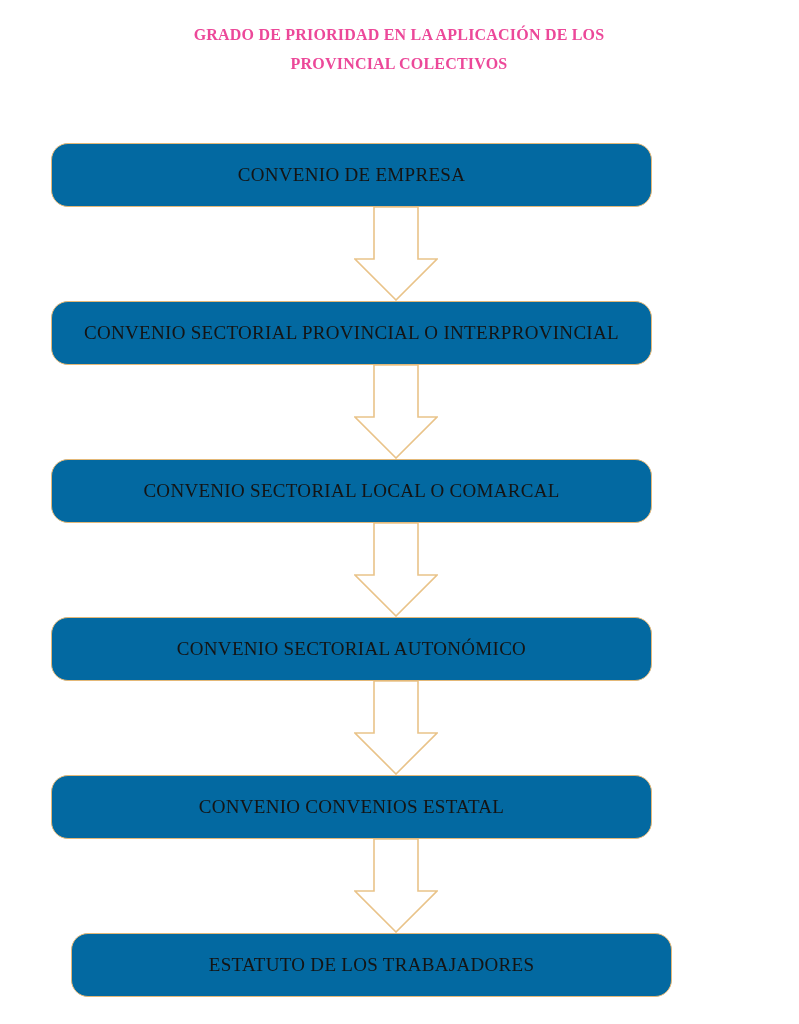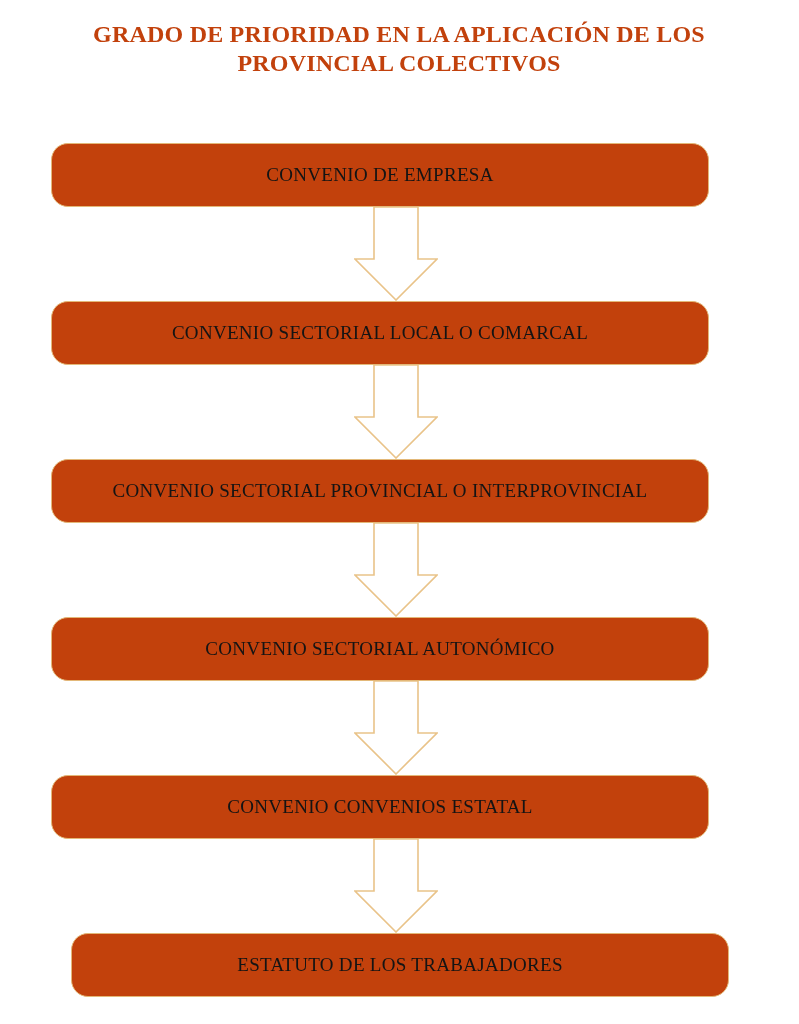--- a/index.html
+++ b/index.html
@@ -25,24 +25,24 @@
 
   
   .title {
     position: absolute;
     left: 0;
     top: 20px;
     width: 798px;
     text-align: center;
     font-family: "Liberation Serif", "DejaVu Serif", serif;
     font-weight: bold;
-    font-size: 24px;
+    font-size: 16px;
     line-height: 29px;
     letter-spacing: 0.2px;
-    color: #c2410c;
+    color: #ec4899;
   }
   .title-line { display: block; white-space: nowrap; }
 
   
   .flow {
     position: absolute;
     left: 0;
     top: 143px;
     width: 799px;
   }
@@ -51,26 +51,26 @@
     width: 799px;
     height: 158px;
   }
   .row:last-child { height: 64px; margin-left: 20px; }
 
   
   .node {
     position: absolute;
     left: 51px;
     top: 0;
-    width: 658px;
+    width: 601px;
     height: 64px;
     box-sizing: border-box;
     border: 1.4px solid #e3b878;
     border-radius: 17px;
-    background: #c2410c;
+    background: #0369a1;
     display: flex;
     align-items: center;
     justify-content: center;
   }
   .node-label {
     font-family: "Liberation Serif", "DejaVu Serif", serif;
     font-size: 19px;
     line-height: 22px;
     letter-spacing: 0.3px;
     color: #141414;
@@ -107,32 +107,32 @@
       </div>
       <div class="connector">
         <svg width="84" height="94" viewBox="0 0 84 94" xmlns="http://www.w3.org/2000/svg" aria-hidden="true">
           <polygon points="20,0 64,0 64,52 83,52 42,93 1,52 20,52" fill="#ffffff" stroke="#e9c389" stroke-width="1.6" stroke-linejoin="miter"></polygon>
         </svg>
       </div>
     </div>
 
     <div class="row">
       <div class="node">
-        <span class="node-label">CONVENIO SECTORIAL LOCAL O COMARCAL</span>
+        <span class="node-label">CONVENIO SECTORIAL PROVINCIAL O INTERPROVINCIAL</span>
       </div>
       <div class="connector">
         <svg width="84" height="94" viewBox="0 0 84 94" xmlns="http://www.w3.org/2000/svg" aria-hidden="true">
           <polygon points="20,0 64,0 64,52 83,52 42,93 1,52 20,52" fill="#ffffff" stroke="#e9c389" stroke-width="1.6" stroke-linejoin="miter"></polygon>
         </svg>
       </div>
     </div>
 
     <div class="row">
       <div class="node">
-        <span class="node-label">CONVENIO SECTORIAL PROVINCIAL O INTERPROVINCIAL</span>
+        <span class="node-label">CONVENIO SECTORIAL LOCAL O COMARCAL</span>
       </div>
       <div class="connector">
         <svg width="84" height="94" viewBox="0 0 84 94" xmlns="http://www.w3.org/2000/svg" aria-hidden="true">
           <polygon points="20,0 64,0 64,52 83,52 42,93 1,52 20,52" fill="#ffffff" stroke="#e9c389" stroke-width="1.6" stroke-linejoin="miter"></polygon>
         </svg>
       </div>
     </div>
 
     <div class="row">
       <div class="node">

